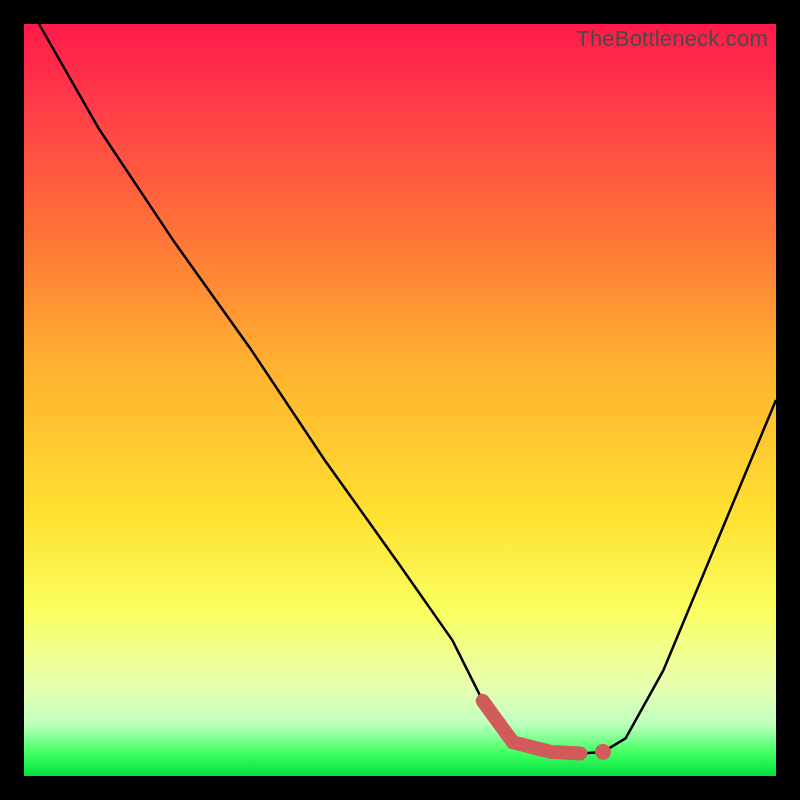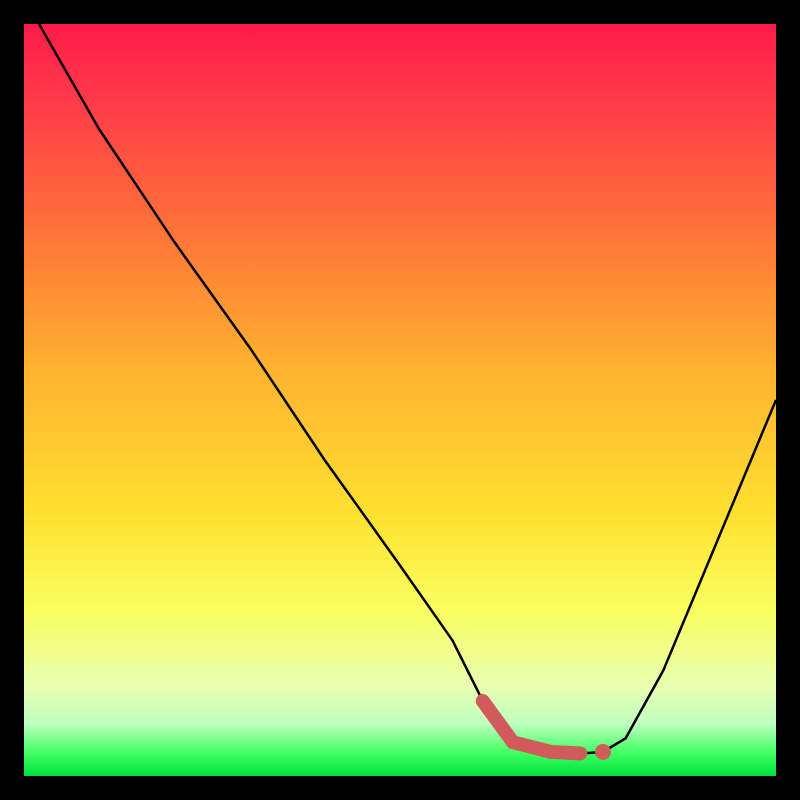--- a/index.html
+++ b/index.html
@@ -59,19 +59,20 @@
   .line {
     stroke: #000000;
     stroke-width: 2.5;
     fill: none;
   }
 </style>
 </head>
 <body>
 
 <div class="frame">
+  <div class="watermark">TheBottleneck.com</div>
 
   <svg class="curve" viewBox="0 0 752 752" preserveAspectRatio="none">
     <path id="curve-path" class="line" d="M15.0 0.0 L75.2 105.3 L150.4 218.1 L225.6 323.4 L300.8 436.2 L376.0 541.4 L428.6 616.6 L458.7 676.8 L488.8 718.2 L526.4 727.9 L556.5 729.4 L579.0 727.9 L601.6 714.4 L639.2 646.7 L676.8 556.5 L714.4 466.2 L752.0 376.0"></path>
     <path id="highlight-seg" class="segment" d="M458.7 676.8 L488.8 718.2 L526.4 727.9 L556.5 729.4"></path>
     <circle id="highlight-dot" class="dot" r="8" cx="579.0" cy="727.9"></circle>
   </svg>
 </div>
 
 </body></html>

